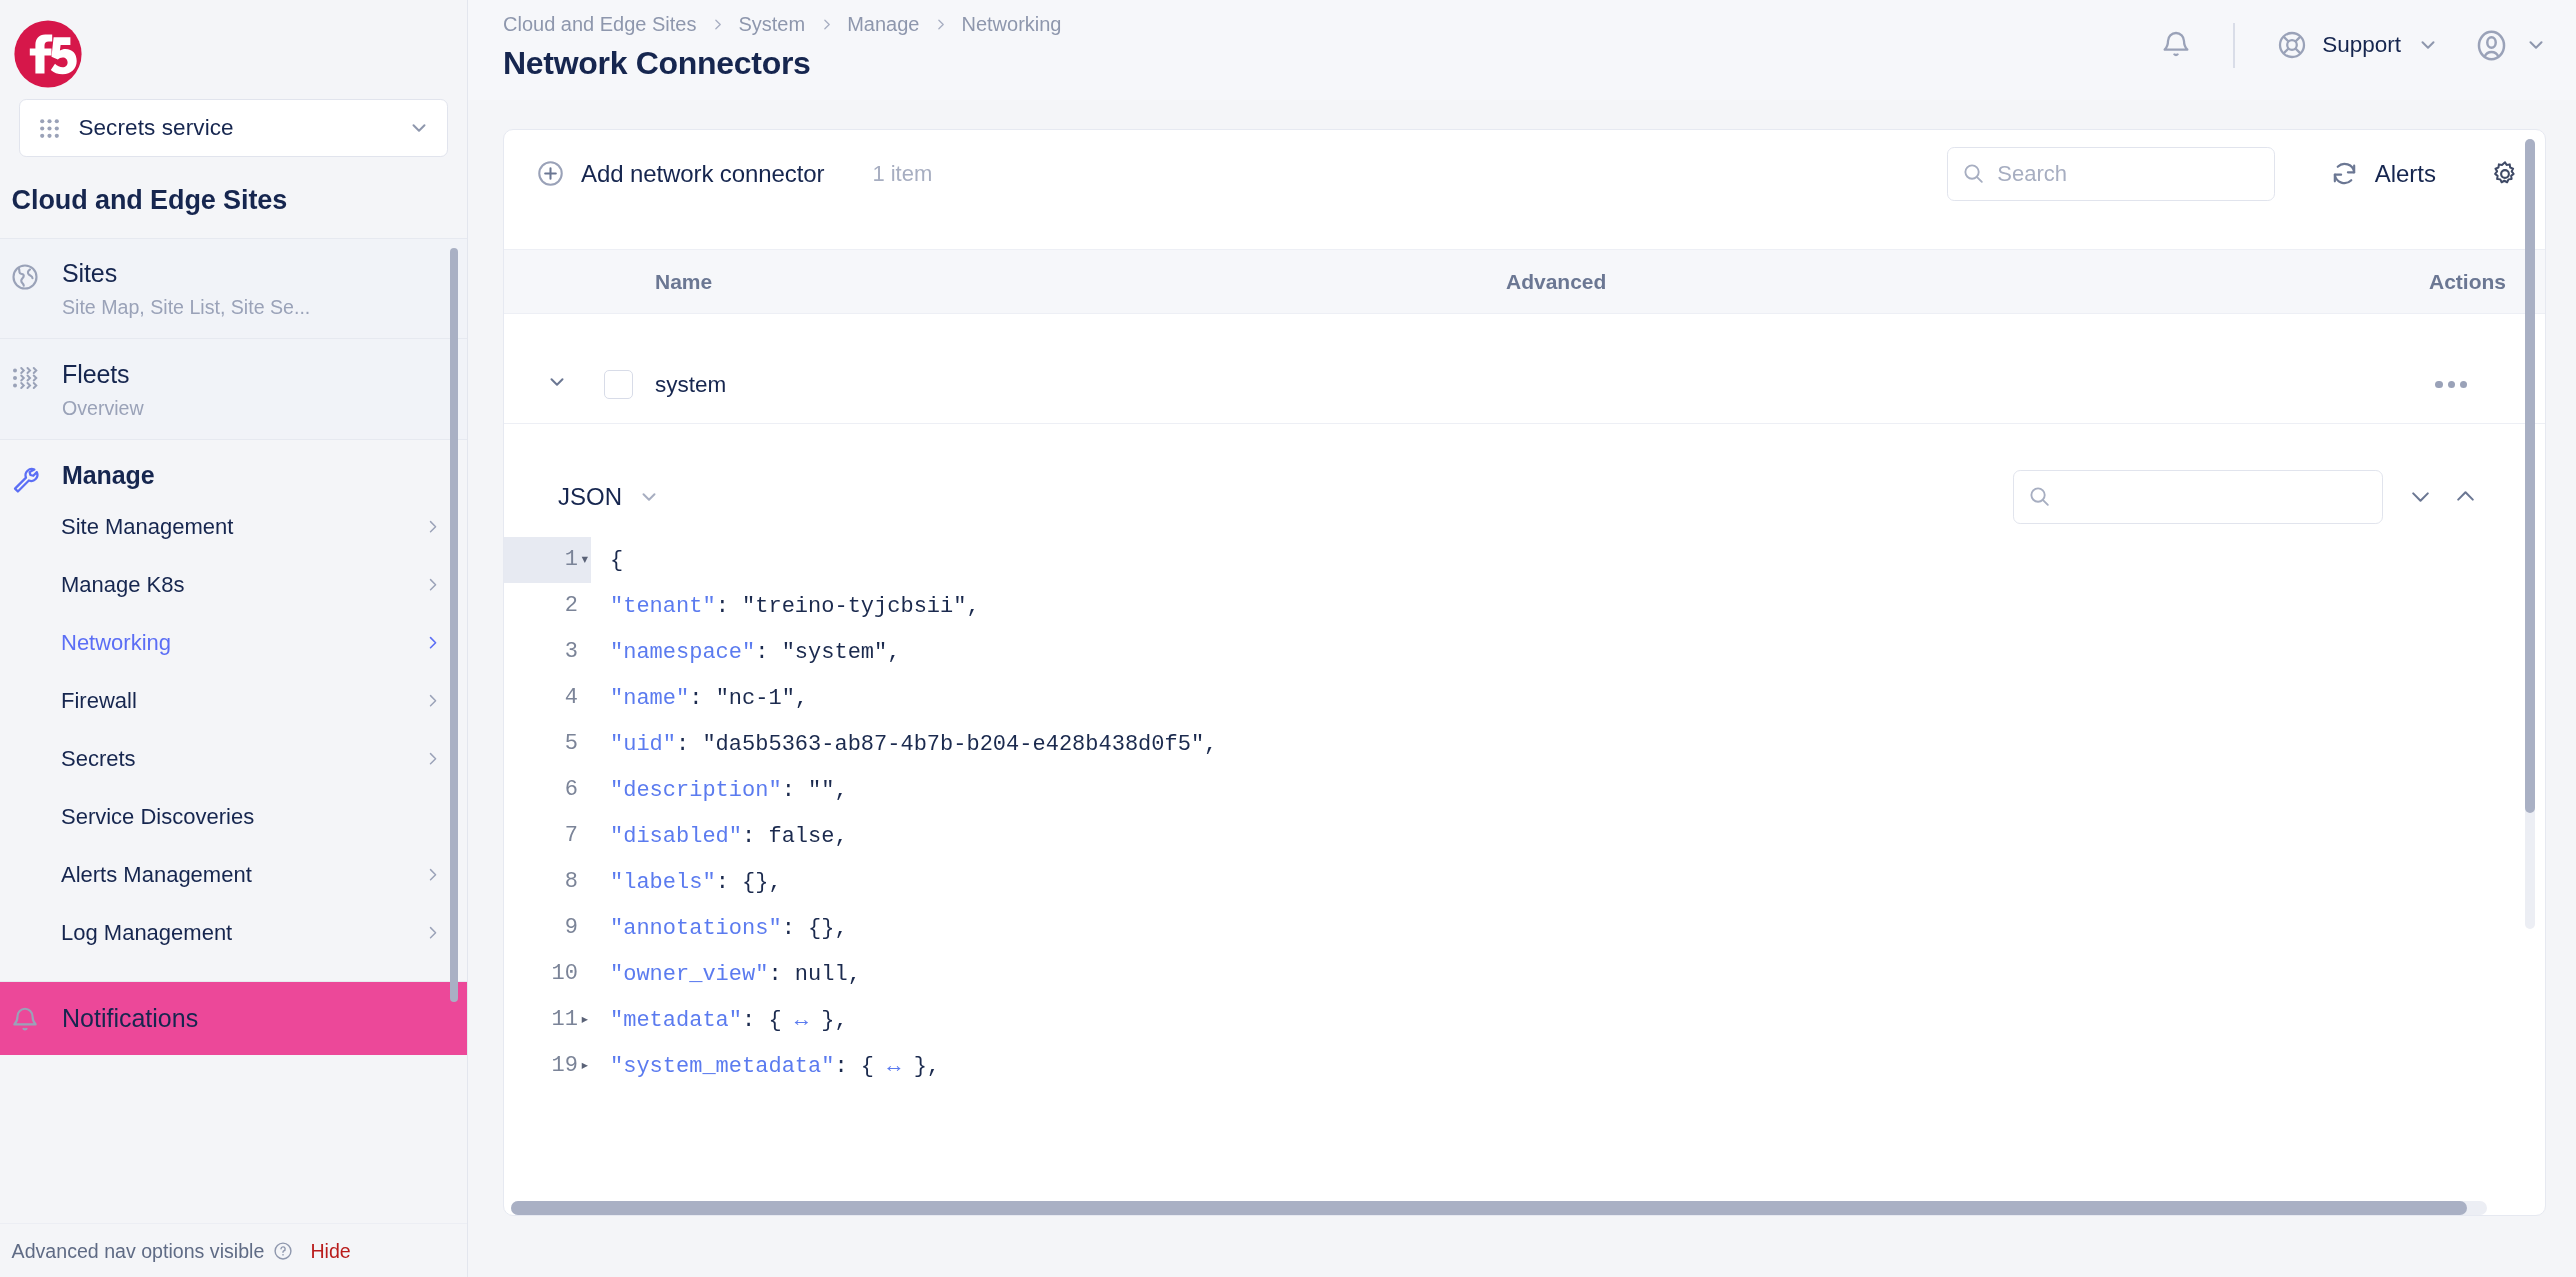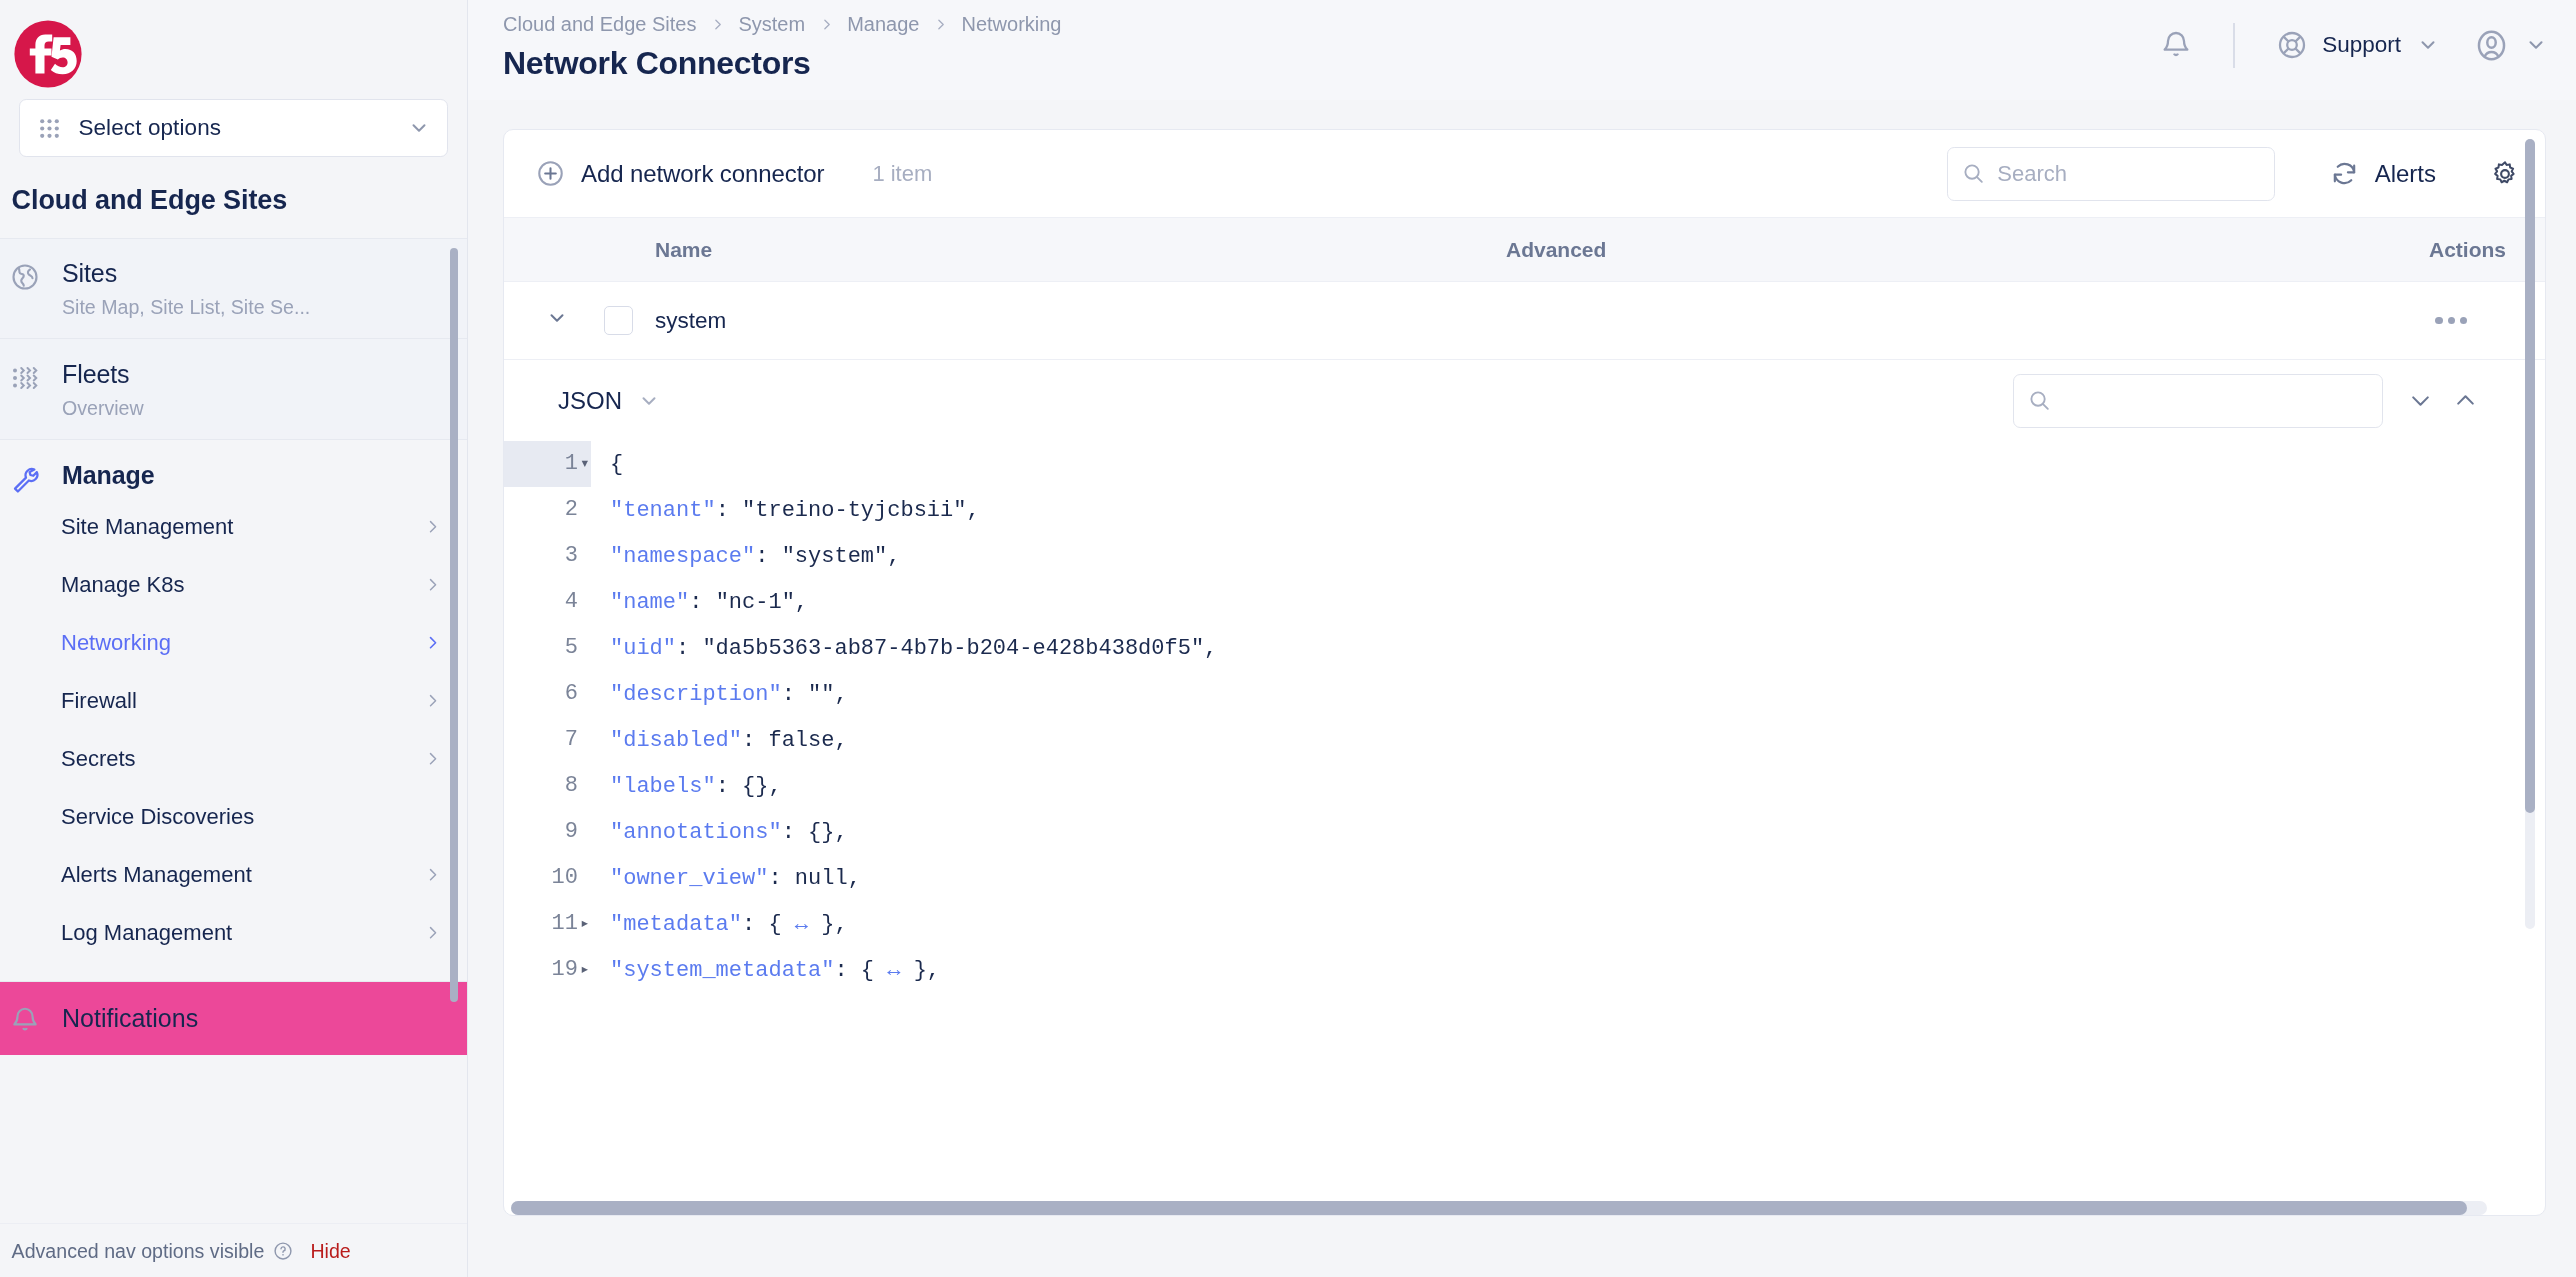--- a/index.html
+++ b/index.html
@@ -115,20 +115,21 @@
   .support-txt { font-size: 22.5px; color: #16264f; margin: 0 16px 0 14.5px; }
   .user-btn { display: flex; align-items: center; }
   .avatar-ico { width: 35px; height: 35px; }
 
   
   .content { flex: 1; padding: 29px 30px 0 35px; min-height:0; }
   .card {
     background: #ffffff; border: 1.4px solid #e6e9f1; border-radius: 10px;
     height: 1087px; display: flex; flex-direction: column; overflow: hidden;
     position: relative;
+    gap: 32px;
   }
 
   .card-toolbar {
     height: 87px; display: flex; align-items: center; padding: 0 25px 0 32px;
     flex: 0 0 87px;
   }
   .add-btn { display: flex; align-items: center; }
   .plus-ico { width: 29px; height: 29px; }
   .add-txt { font-size: 24px; color: #16264f; margin-left: 16px; letter-spacing: -0.1px; }
   .item-count { font-size: 22px; color: #a7aec1; margin-left: 48px; }
@@ -255,21 +256,21 @@
             <circle cx="12" cy="5" r="2"></circle>
             <circle cx="19" cy="5" r="2"></circle>
           <circle cx="5" cy="12" r="2"></circle>
             <circle cx="12" cy="12" r="2"></circle>
             <circle cx="19" cy="12" r="2"></circle>
           <circle cx="5" cy="19" r="2"></circle>
             <circle cx="12" cy="19" r="2"></circle>
             <circle cx="19" cy="19" r="2"></circle>
         </g>
       </svg>
-      <span class="svc-label">Select options</span>
+      <span class="svc-label">Secrets service</span>
       <svg class="chev" viewBox="0 0 24 24">
         <path d="M6 9l6 6 6-6" stroke="#8e97ad" stroke-width="2.2" fill="none" stroke-linecap="round" stroke-linejoin="round"></path>
       </svg>
     </div>
 
     <div class="ces-title">Cloud and Edge Sites</div>
 
     <div class="nav-scroll">
 
       <div class="nav-block">

